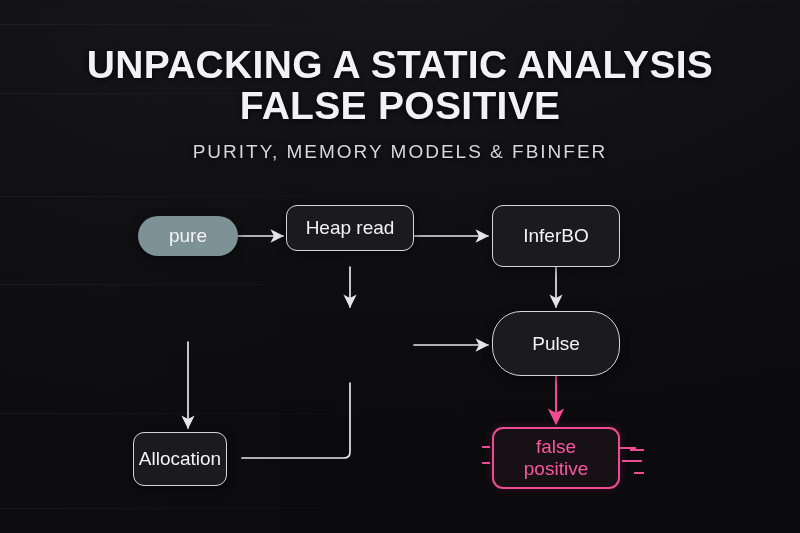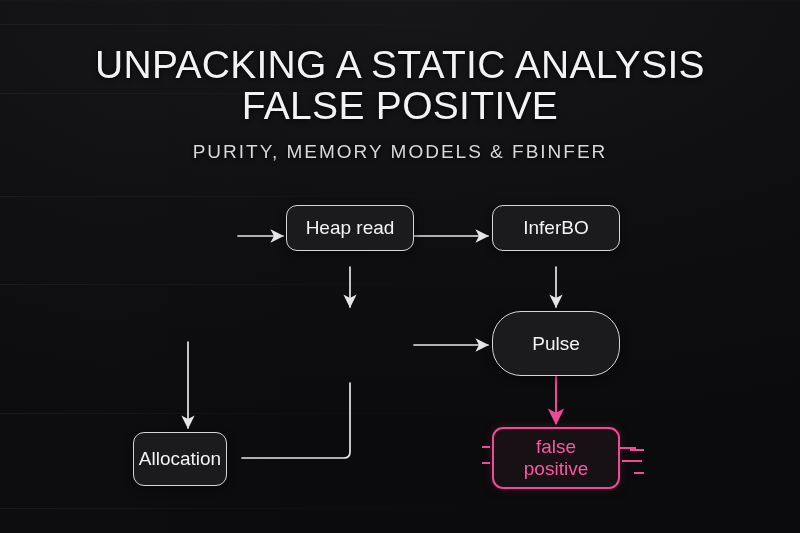--- a/index.html
+++ b/index.html
@@ -48,21 +48,21 @@
   
   #headline {
     position: absolute;
     top: 44px;
     left: 0; right: 0;
     text-align: center;
   }
   .title-line {
     color: #f2f2f4;
     font-size: 39px;
-    font-weight: normal;
+    font-weight: bold;
     letter-spacing: 0.3px;
     line-height: 41px;
     text-shadow: 0 1px 5px rgba(0,0,0,0.85);
   }
   #subtitle {
     position: absolute;
     top: 141px;
     left: 0; right: 0;
     text-align: center;
     color: #d8d8dc;
@@ -180,32 +180,35 @@
         <line x1="414" y1="345" x2="488" y2="345" marker-end="url(#ah-w)"></line>
 
         <line x1="556" y1="267" x2="556" y2="307" marker-end="url(#ah-w)"></line>
 
         <path d="M242,458 L344,458 Q350,458 350,452 L350,383"></path>
       </g>
 
       <line x1="556" y1="376" x2="556" y2="424" stroke="#ef4b94" stroke-width="2.1" marker-end="url(#ah-p)"></line>
     </svg>
 
+    <div class="node pill pill-pure" style="left:138px; top:216px; width:100px; height:40px;">
+      <span>pure</span>
+    </div>
 
 
     <div class="node box" style="left:286px; top:205px; width:128px; height:46px;">
       <span>Heap read</span>
     </div>
 
 
     <div class="node box" style="left:133px; top:432px; width:94px; height:54px;">
       <span>Allocation</span>
     </div>
 
-    <div class="node box" style="left:492px; top:205px; width:128px; height:46px;">
+    <div class="node box" style="left:492px; top:205px; width:128px; height:62px;">
       <span>InferBO</span>
     </div>
 
     <div class="node box" style="left:492px; top:311px; width:128px; height:65px;border-radius:29px;">
       <span>Pulse</span>
     </div>
 
     <div class="node box-alert" style="left:492px; top:427px; width:128px; height:62px; flex-direction:column; display:flex; align-items:center; justify-content:center;">
       <span>false</span>
       <span>positive</span>

